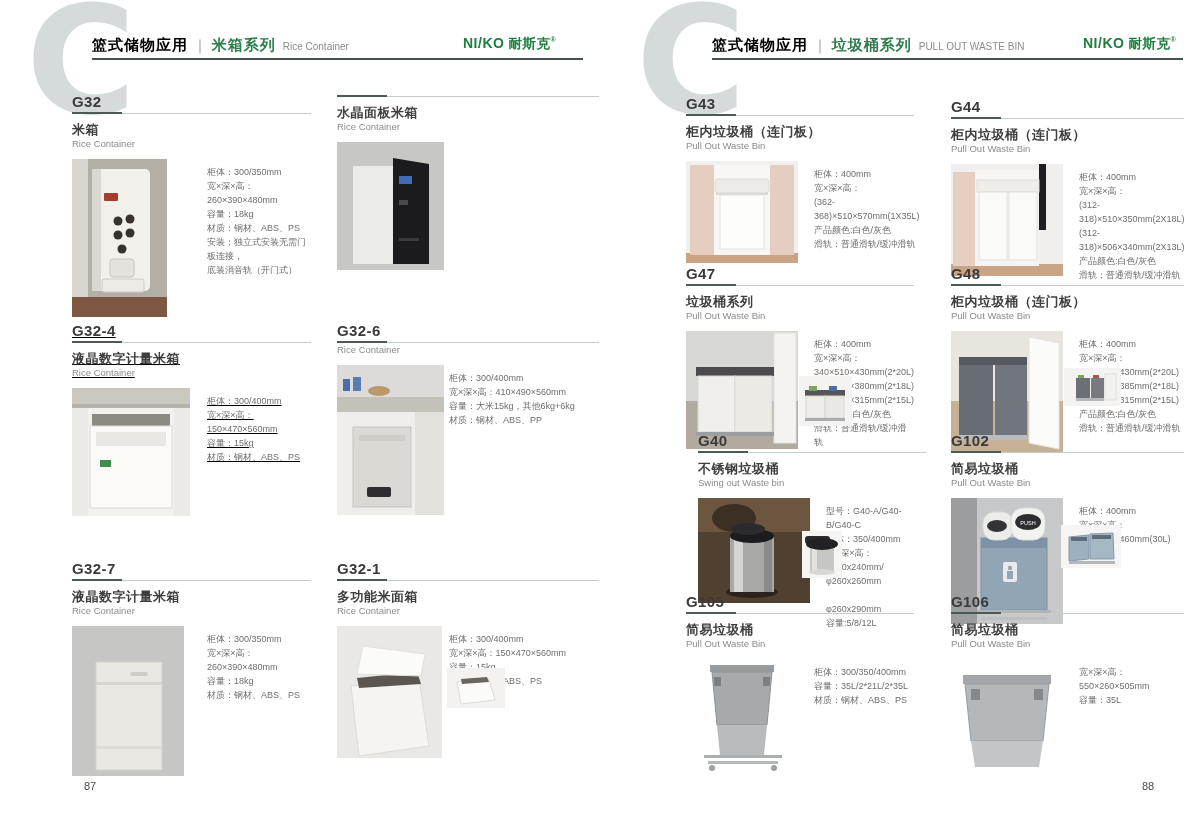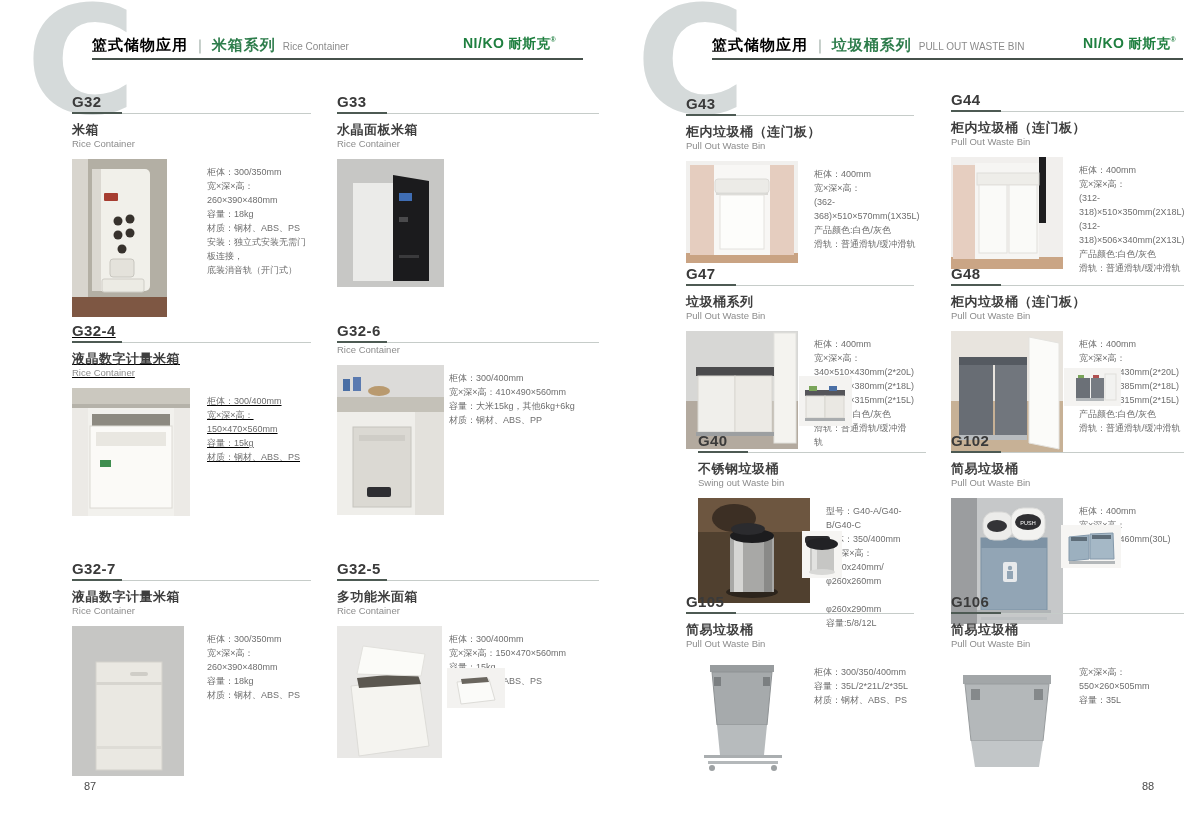--- a/index.html
+++ b/index.html
@@ -103,21 +103,20 @@
     <div class="specs">柜体：300/350mm
 宽×深×高：260×390×480mm
 容量：18kg
 材质：钢材、ABS、PS
 安装：独立式安装无需门板连接，
 底装消音轨（开门式）</div>
   </div>
 </div>
 
 <div class="cell" style="left:313px;top:93px;width:262px;">
-  <div class="code">G33</div>
   <div class="rule">
       <span class="rule-full"></span>
       <span class="rule-dark"></span>
     </div>
   <div class="tcn">水晶面板米箱</div>
   <div class="ten">Rice Container</div>
   <div class="cell-body">
     <div class="pbox pbox-b">
       <svg width="107" height="128" viewBox="0 0 107 128">
         <rect width="107" height="128" fill="#c7c7c5"></rect>
@@ -208,21 +207,21 @@
       </svg>
     </div>
     <div class="specs">柜体：300/350mm
 宽×深×高：260×390×480mm
 容量：18kg
 材质：钢材、ABS、PS</div>
   </div>
 </div>
 
 <div class="cell" style="left:313px;top:560px;width:262px;">
-  <div class="code">G32-5</div>
+  <div class="code">G32-1</div>
   <div class="rule">
       <span class="rule-full"></span>
       <span class="rule-dark"></span>
     </div>
   <div class="tcn">多功能米面箱</div>
   <div class="ten">Rice Container</div>
   <div class="cell-body">
     <div class="pbox pbox-b">
       <svg width="105" height="132" viewBox="0 0 105 132">
         <rect width="105" height="132" fill="#e9e8e6"></rect>
@@ -267,21 +266,21 @@
       </svg>
     </div>
     <div class="specs">柜体：400mm
 宽×深×高：
 (362-368)×510×570mm(1X35L)
 产品颜色:白色/灰色
 滑轨：普通滑轨/缓冲滑轨</div>
   </div>
 </div>
 
-<div class="cell" style="left:927px;top:91px;width:233px;">
+<div class="cell" style="left:927px;top:98px;width:233px;">
   <div class="code">G44</div>
   <div class="rule">
       <span class="rule-full"></span>
       <span class="rule-dark"></span>
     </div>
   <div class="tcn">柜内垃圾桶（连门板）</div>
   <div class="ten">Pull Out Waste Bin</div>
   <div class="cell-body">
     <div class="pbox pbox-c">
       <svg width="112" height="112" viewBox="0 0 112 112">

